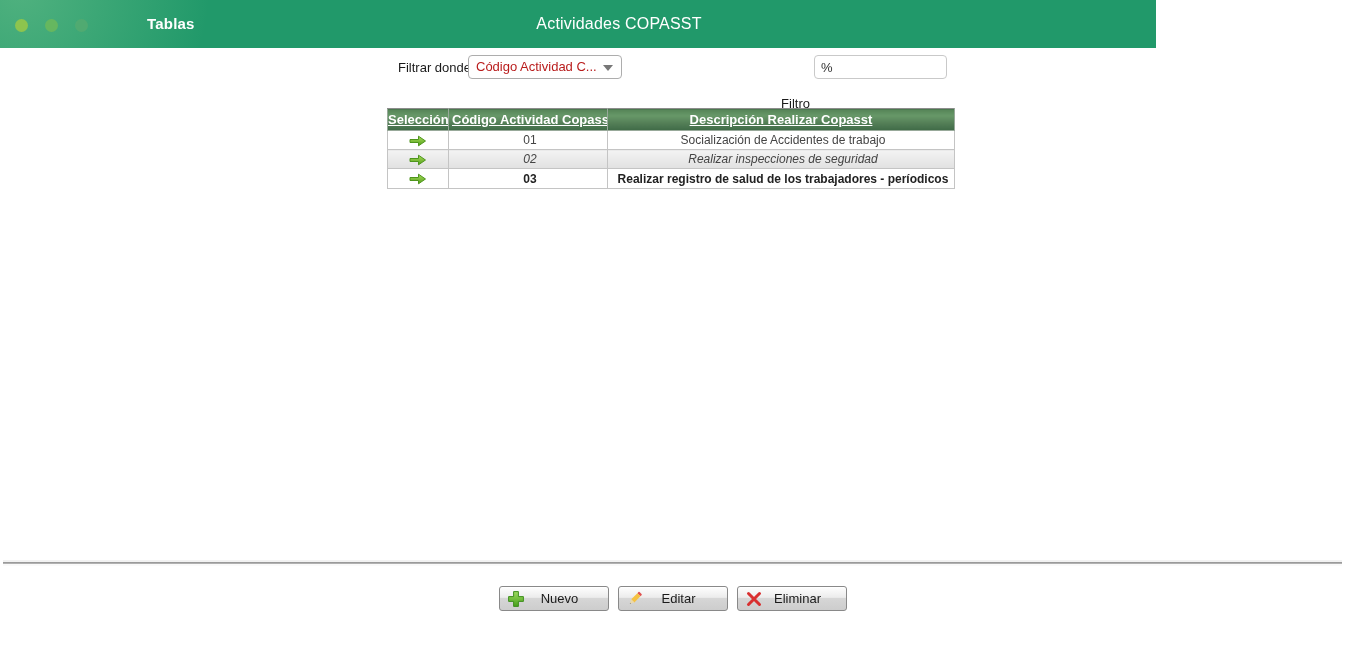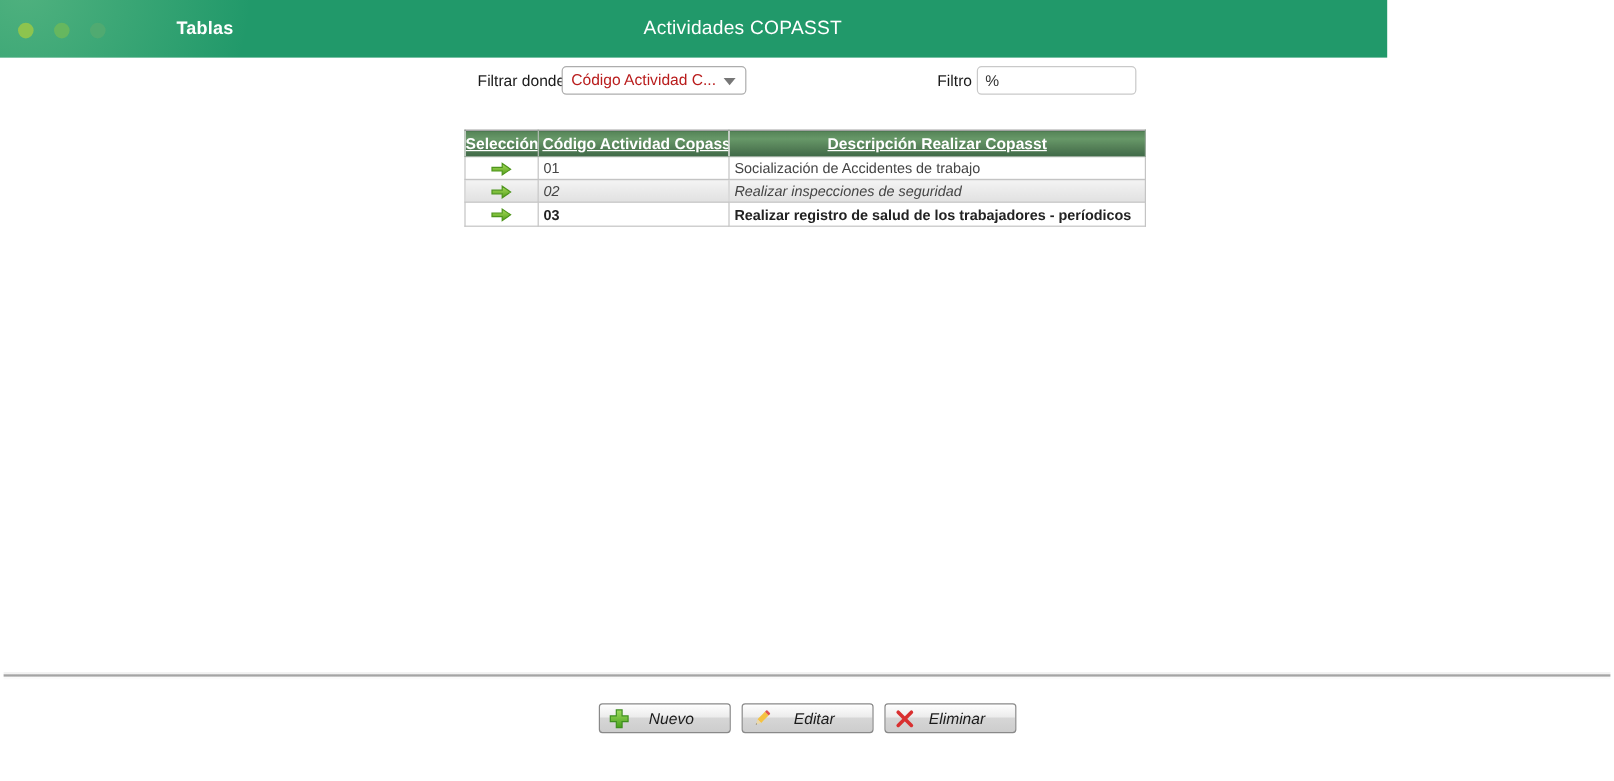--- a/index.html
+++ b/index.html
@@ -15,21 +15,21 @@
   .dot-1 { background:#8dc44e; }
   .dot-2 { background:#6cb95a; opacity:.85; }
   .dot-3 { background:#58ab6f; opacity:.7; }
   .app-label { position:absolute; left:147px; top:0; line-height:48px; color:#fff; font-weight:bold; font-size:15px; letter-spacing:.2px; }
   .page-title { position:absolute; left:619px; top:0; transform:translateX(-50%); line-height:48px; color:#fff; font-weight:normal; font-size:16px; letter-spacing:.2px; white-space:nowrap; }
 
   
   .filter-bar { position:absolute; left:0; top:55px; width:1345px; height:26px; }
   .lbl { position:absolute; top:5px; font-size:13px; color:#1a1a1a; white-space:nowrap; }
   .lbl-filtrar { left:398px; width:66px; text-align:right; }
-  .lbl-filtro { left:770px; width:40px; text-align:right; }
+  .lbl-filtro { left:770px; width:40px; text-align:right;margin-top:36px; }
   .select-box {
     position:absolute; left:468px; top:0; width:154px; height:24px;
     border:1px solid #adadad; border-radius:4px; background:#fff;
     font-size:13px; color:#b91c1c; line-height:22px; padding-left:7px; cursor:default;
   }
   .select-arrow {
     position:absolute; right:8px; top:9px; width:0; height:0;
     border-left:5px solid transparent; border-right:5px solid transparent; border-top:6px solid #777;
   }
   .filter-input {
@@ -42,21 +42,21 @@
   .grid { position:absolute; left:387px; top:108px; border-collapse:collapse; table-layout:fixed; width:567px; font-size:12px; }
   .grid th, .grid td { border:1px solid #c4c4c4; overflow:hidden; white-space:nowrap; }
   .grid { border:1px solid #8c8c8c; }
   .grid th {
     height:22px;
     background: linear-gradient(to bottom, #558457 0%, #679868 30%, #547f57 65%, #3f6a47 100%);
     color:#fff; font-weight:bold; font-size:13px; text-decoration:underline;
     border:1px solid #98a99a; border-top-color:#8c8c8c; cursor:pointer;
   }
   .grid th.col-code { text-align:left; padding-left:3px; }
-  .grid td { height:19px; color:#444; padding-left:4px; background:#fff; }
+  .grid td { height:19px; color:#444; padding-left:4px; background:#fff;text-align:center; }
   .grid td.sel-cell { text-align:center; padding-left:0; }
   .grid tr.alt td { background:linear-gradient(to bottom, #f3f3f3, #e1e1e1);font-style:italic; }
   .grid tr.selected td { font-weight:bold; color:#222; height:20px; }
   .arrow-icon-svg { vertical-align:middle; display:inline-block; }
 
   .col-sel  { width:61px; }
   .col-code { width:159px; }
   .col-desc { width:347px; }
 
   
@@ -67,21 +67,21 @@
   .footer { position:absolute; left:0; top:586px; width:1345px; display:flex; justify-content:center; gap:9px; }
   .btn {
     position:relative; width:110px; height:25px;
     border:1px solid #898989; border-radius:3px;
     background:linear-gradient(to bottom, #fefefe 0%, #ececec 45%, #d6d6d6 50%, #cdcdcd 100%);
     box-shadow:inset 0 1px 0 #ffffff;
     font-size:13px; color:#1a1a1a; font-family:"Liberation Sans", sans-serif;
     cursor:pointer; text-align:center; line-height:23px;
   }
   .btn .b-icon { position:absolute; left:7px; top:3px; }
-  .btn .b-label { display:inline-block; padding-left:12px;font-style:italic; }
+  .btn .b-label { display:inline-block; padding-left:12px; }
 </style>
 </head>
 <body>
 
 <svg width="0" height="0" style="position:absolute" aria-hidden="true">
   <defs>
     <linearGradient id="arrowGrad" x1="0" y1="0" x2="0" y2="1">
       <stop offset="0" stop-color="#a8dc5a"></stop>
         <stop offset="1" stop-color="#55a01c"></stop>
     </linearGradient>

